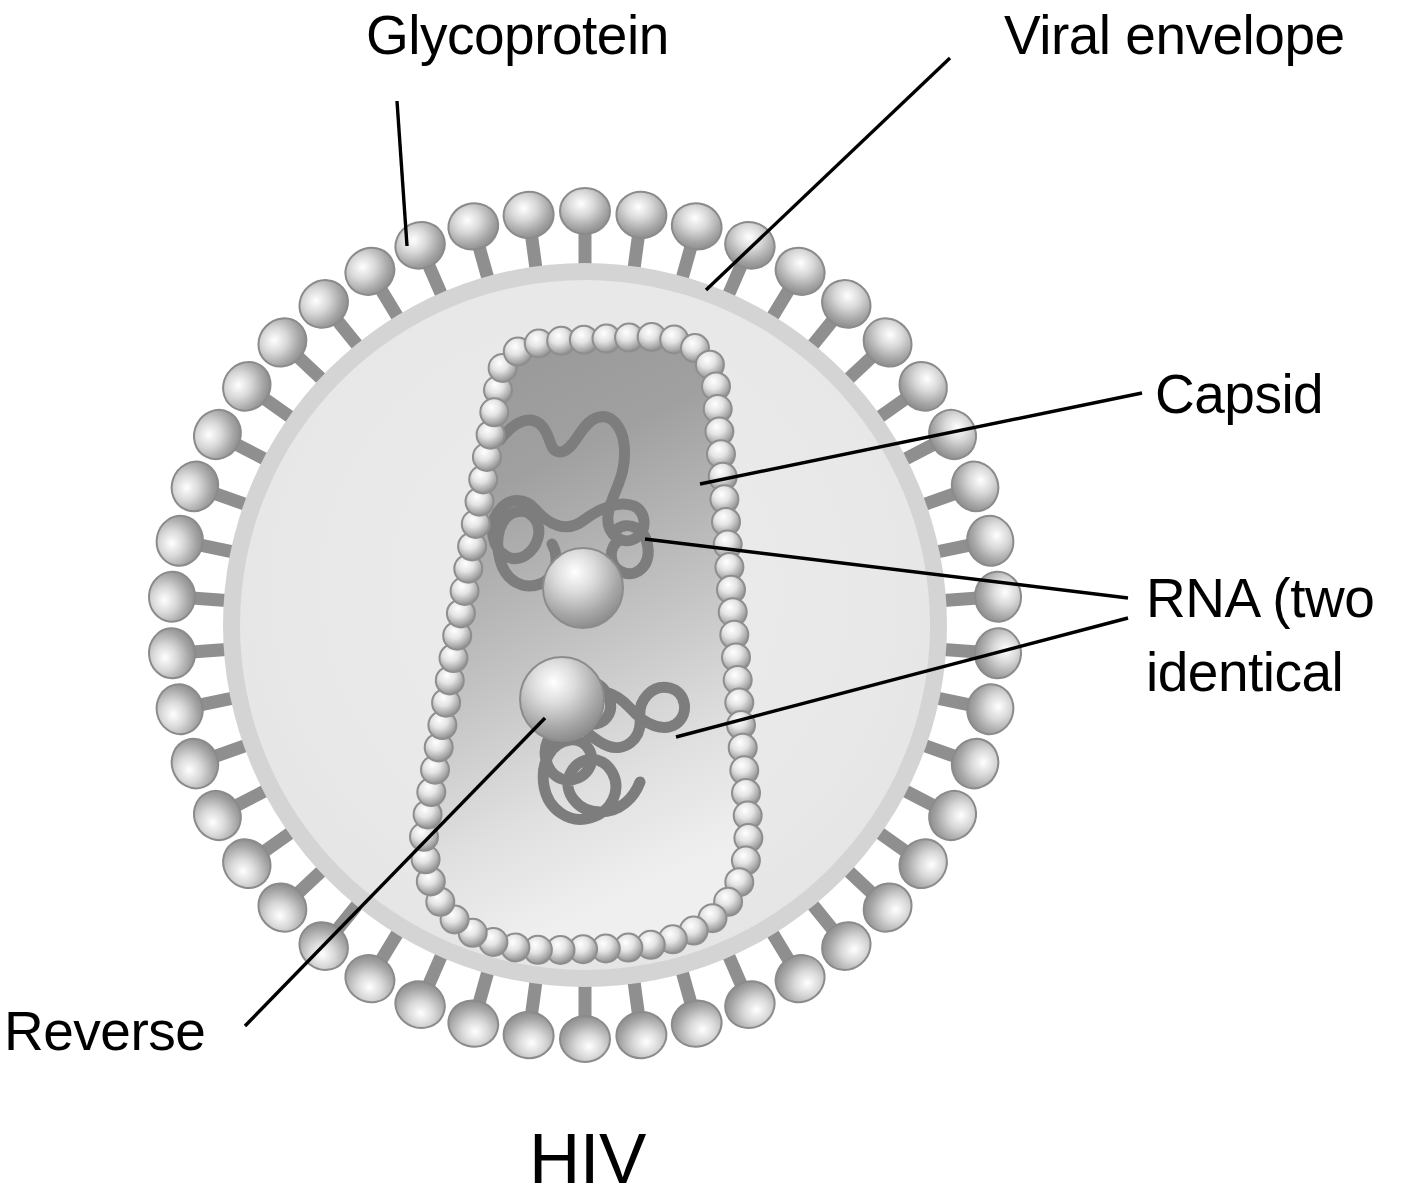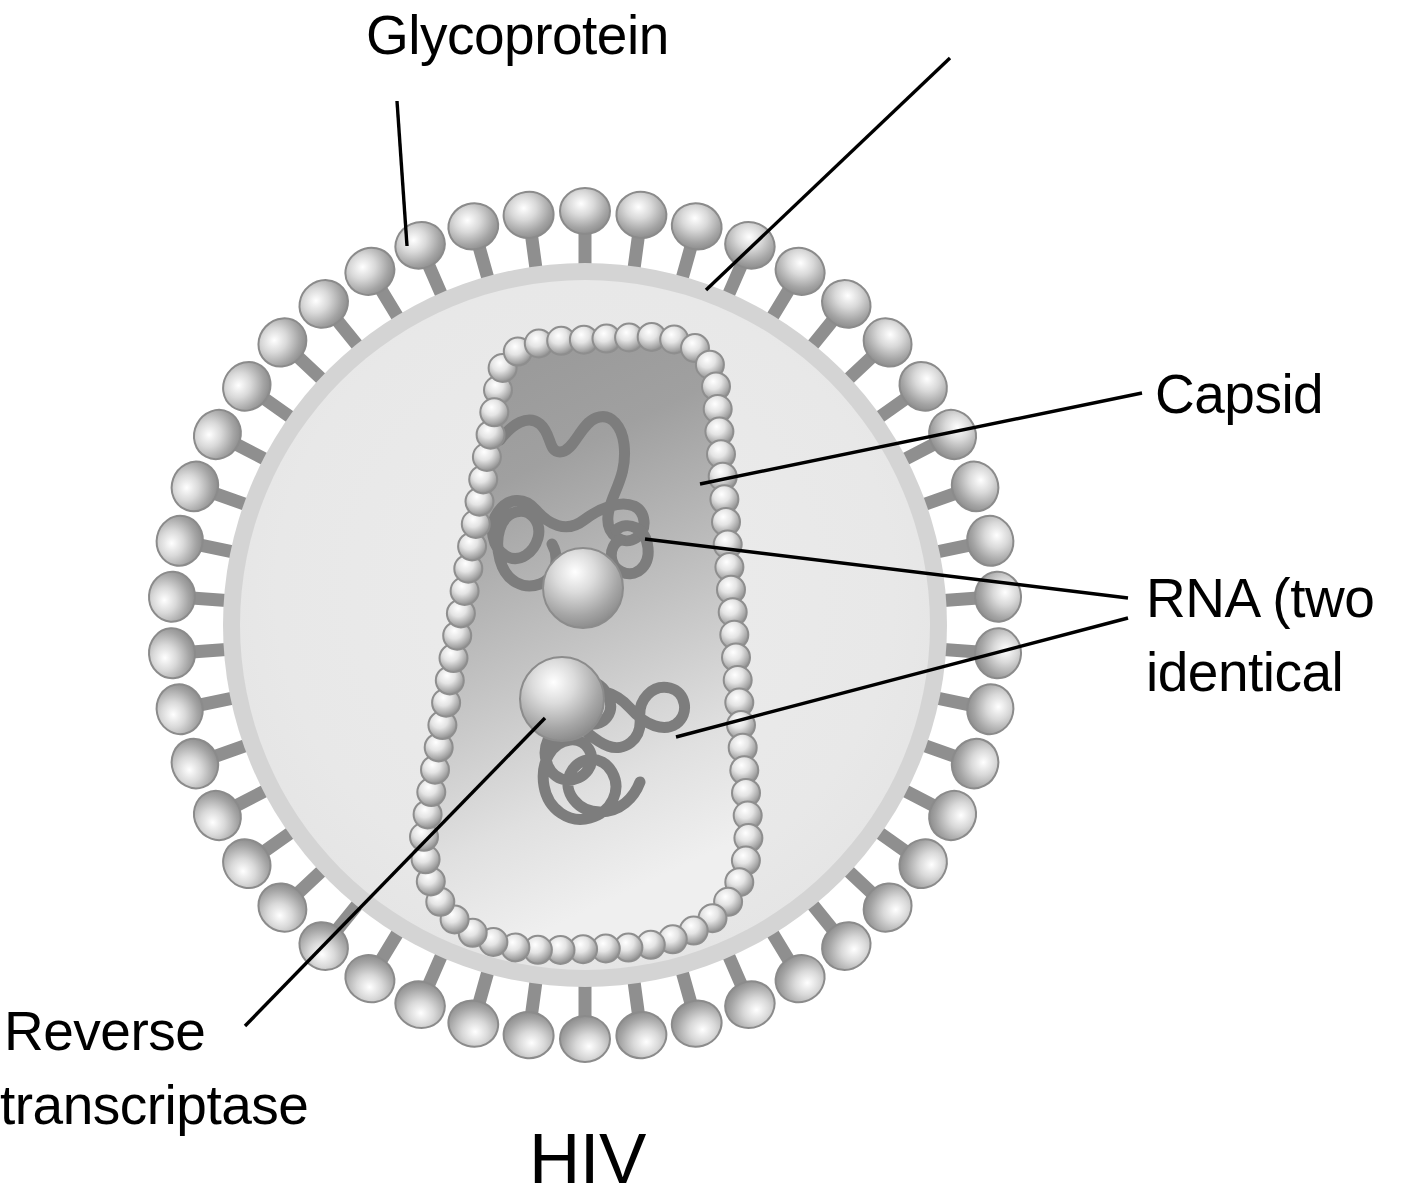--- a/index.html
+++ b/index.html
@@ -270,24 +270,24 @@
       <line x1="950" y1="58" x2="706" y2="290"></line>
       <line x1="1142" y1="393" x2="700" y2="484"></line>
       <line x1="1128" y1="598" x2="645" y2="539"></line>
       <line x1="1128" y1="618" x2="676" y2="737"></line>
       <line x1="245" y1="1026" x2="545" y2="718"></line>
     </g>
   </svg>
 
   <div class="lbl" style="left:366px;top:7px;font-size:55px;">Glycoprotein</div>
 
+  <div class="lbl" style="left:1004px;top:7px;font-size:55px;">Viral envelope</div>
 
   <div class="lbl" style="left:1155px;top:366px;font-size:55px;text-align:center;">Capsid</div>
 
   <div class="lbl" style="left:1146px;top:570px;font-size:55px;">RNA (two</div>
   <div class="lbl" style="left:1146px;top:644px;font-size:55px;">identical</div>
 
   <div class="lbl" style="left:4px;top:1003px;font-size:55px;">Reverse</div>
-  <div class="lbl" style="left:0px;top:1077px;font-size:55px;">transcriptase</div>
 
   <div class="lbl" style="left:529px;top:1122px;font-size:71px;">HIV</div>
 
 </div>
 
 </body></html>

